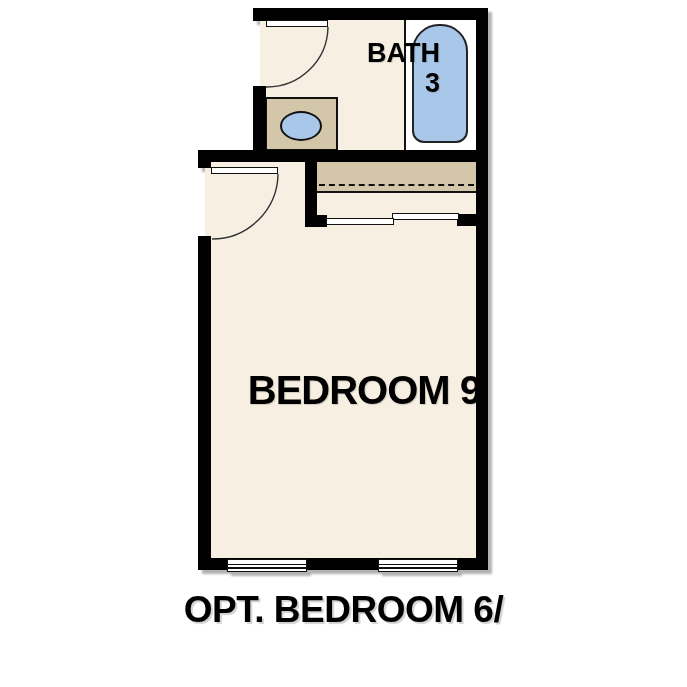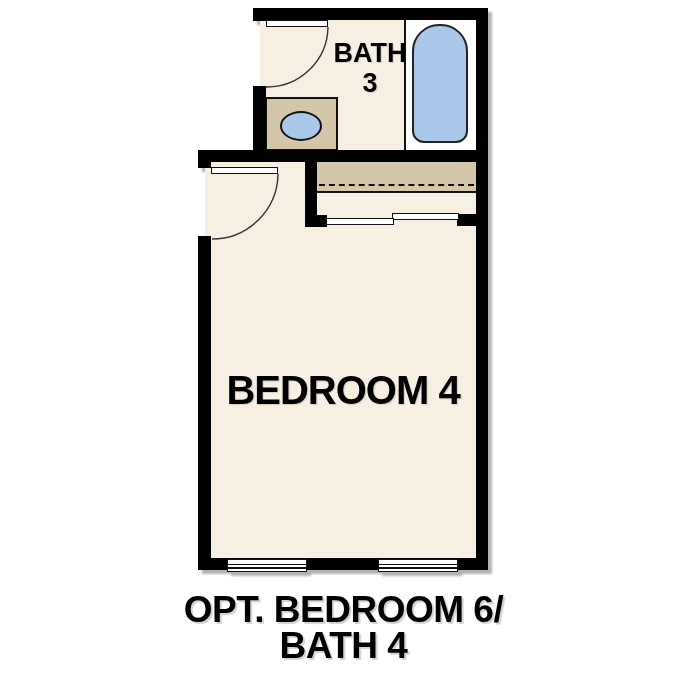--- a/index.html
+++ b/index.html
@@ -41,21 +41,21 @@
   .closet-shelf { background: #d3c6a9; border-bottom: 2px solid #111111; }
   .closet-rod { position: absolute; left: 2px; right: 2px; bottom: 5px; border-top: 2px dashed #111111; }
 
   svg.arcs { position: absolute; left: 0; top: 0; pointer-events: none; }
 
   
   .room-label {
     position: absolute;
     color: #000000;
     font-weight: bold;
-    text-align: center;
+    text-align: right;
     text-shadow: 1px 1px 1px rgba(0,0,0,0.15);
   }
   .label-bath { left: 300px; top: 38px; width: 140px; font-size: 27px; line-height: 30px; letter-spacing: 0px; }
   .label-bedroom { left: 205px; top: 368px; width: 276px; font-size: 40px; line-height: 44px; letter-spacing: -1px; }
   .caption {
     position: absolute;
     left: 0; top: 592px; width: 687px;
     text-align: center;
     color: #000000;
     font-weight: bold;
@@ -112,21 +112,20 @@
     <div class="abs window" style="left:378px; top:559px; width:80px; height:13px;">
       <div class="wline" style="top:3.5px;"></div>
       <div class="wline" style="top:7px;"></div>
     </div>
 
     <div class="room-label label-bath">
       <div>BATH</div>
       <div>3</div>
     </div>
     <div class="room-label label-bedroom">
-      <div>BEDROOM 4</div>
+      <div>BEDROOM 9</div>
     </div>
   </div>
 
   <div class="caption">
     <div>OPT. BEDROOM 6/</div>
-    <div>BATH 4</div>
   </div>
 </div>
 
 </body></html>

